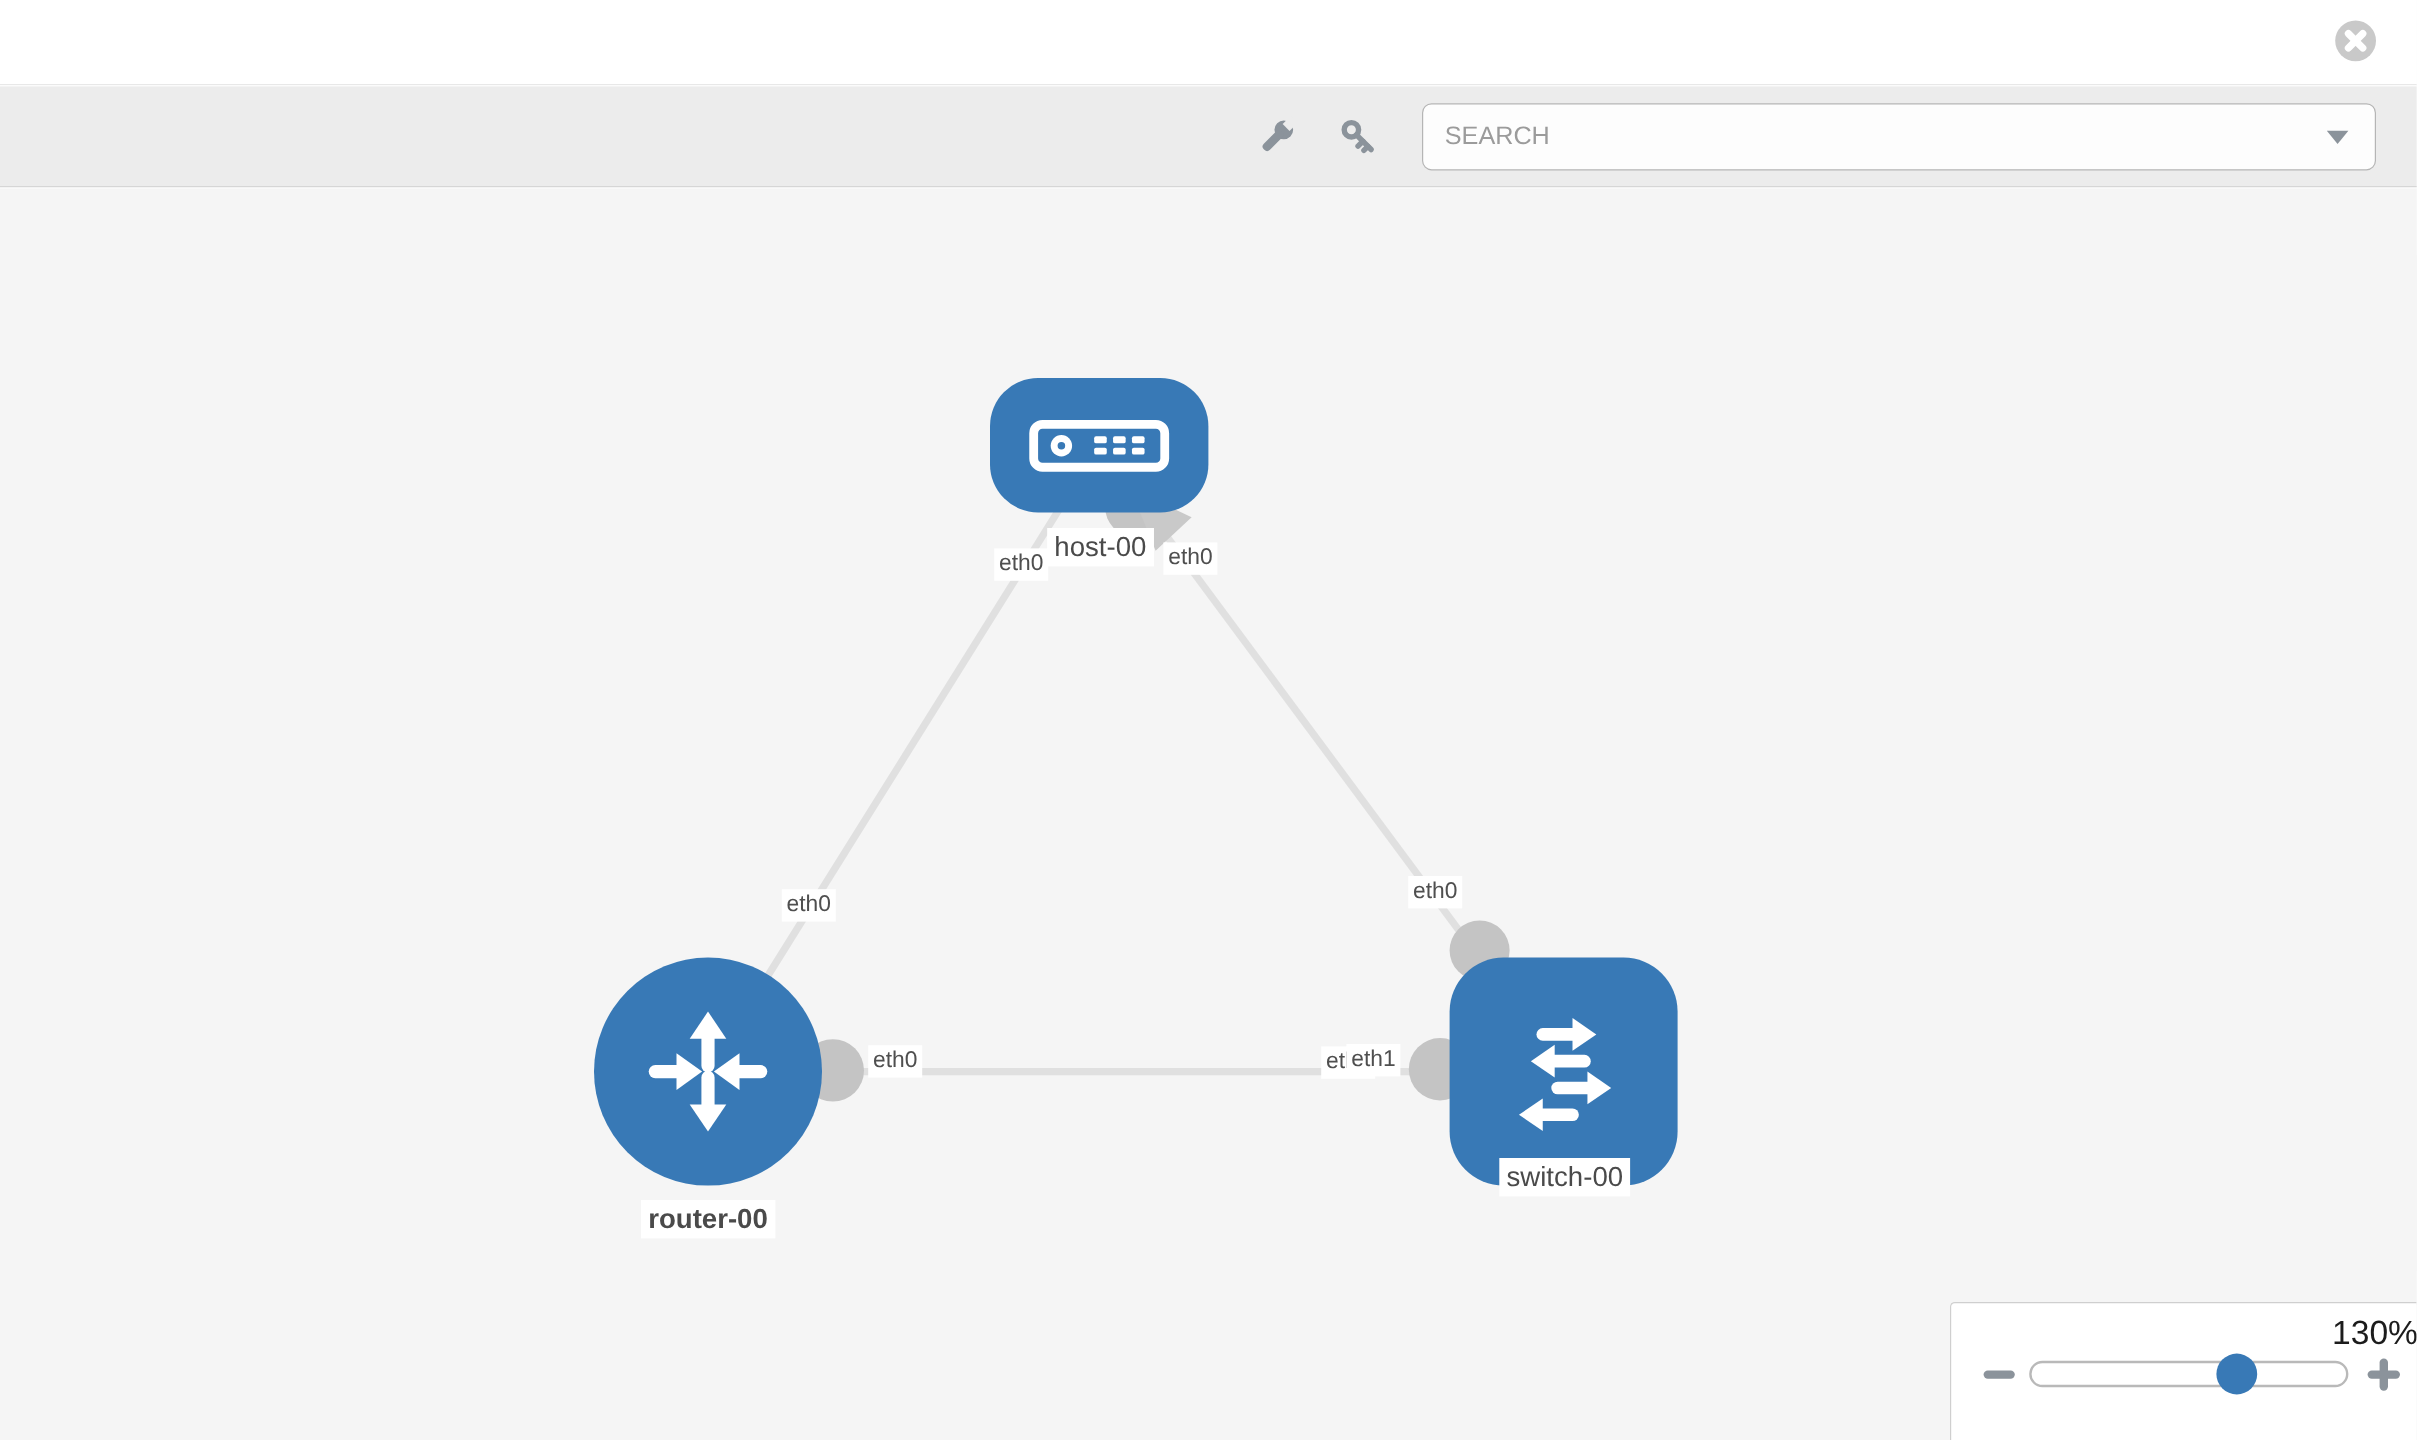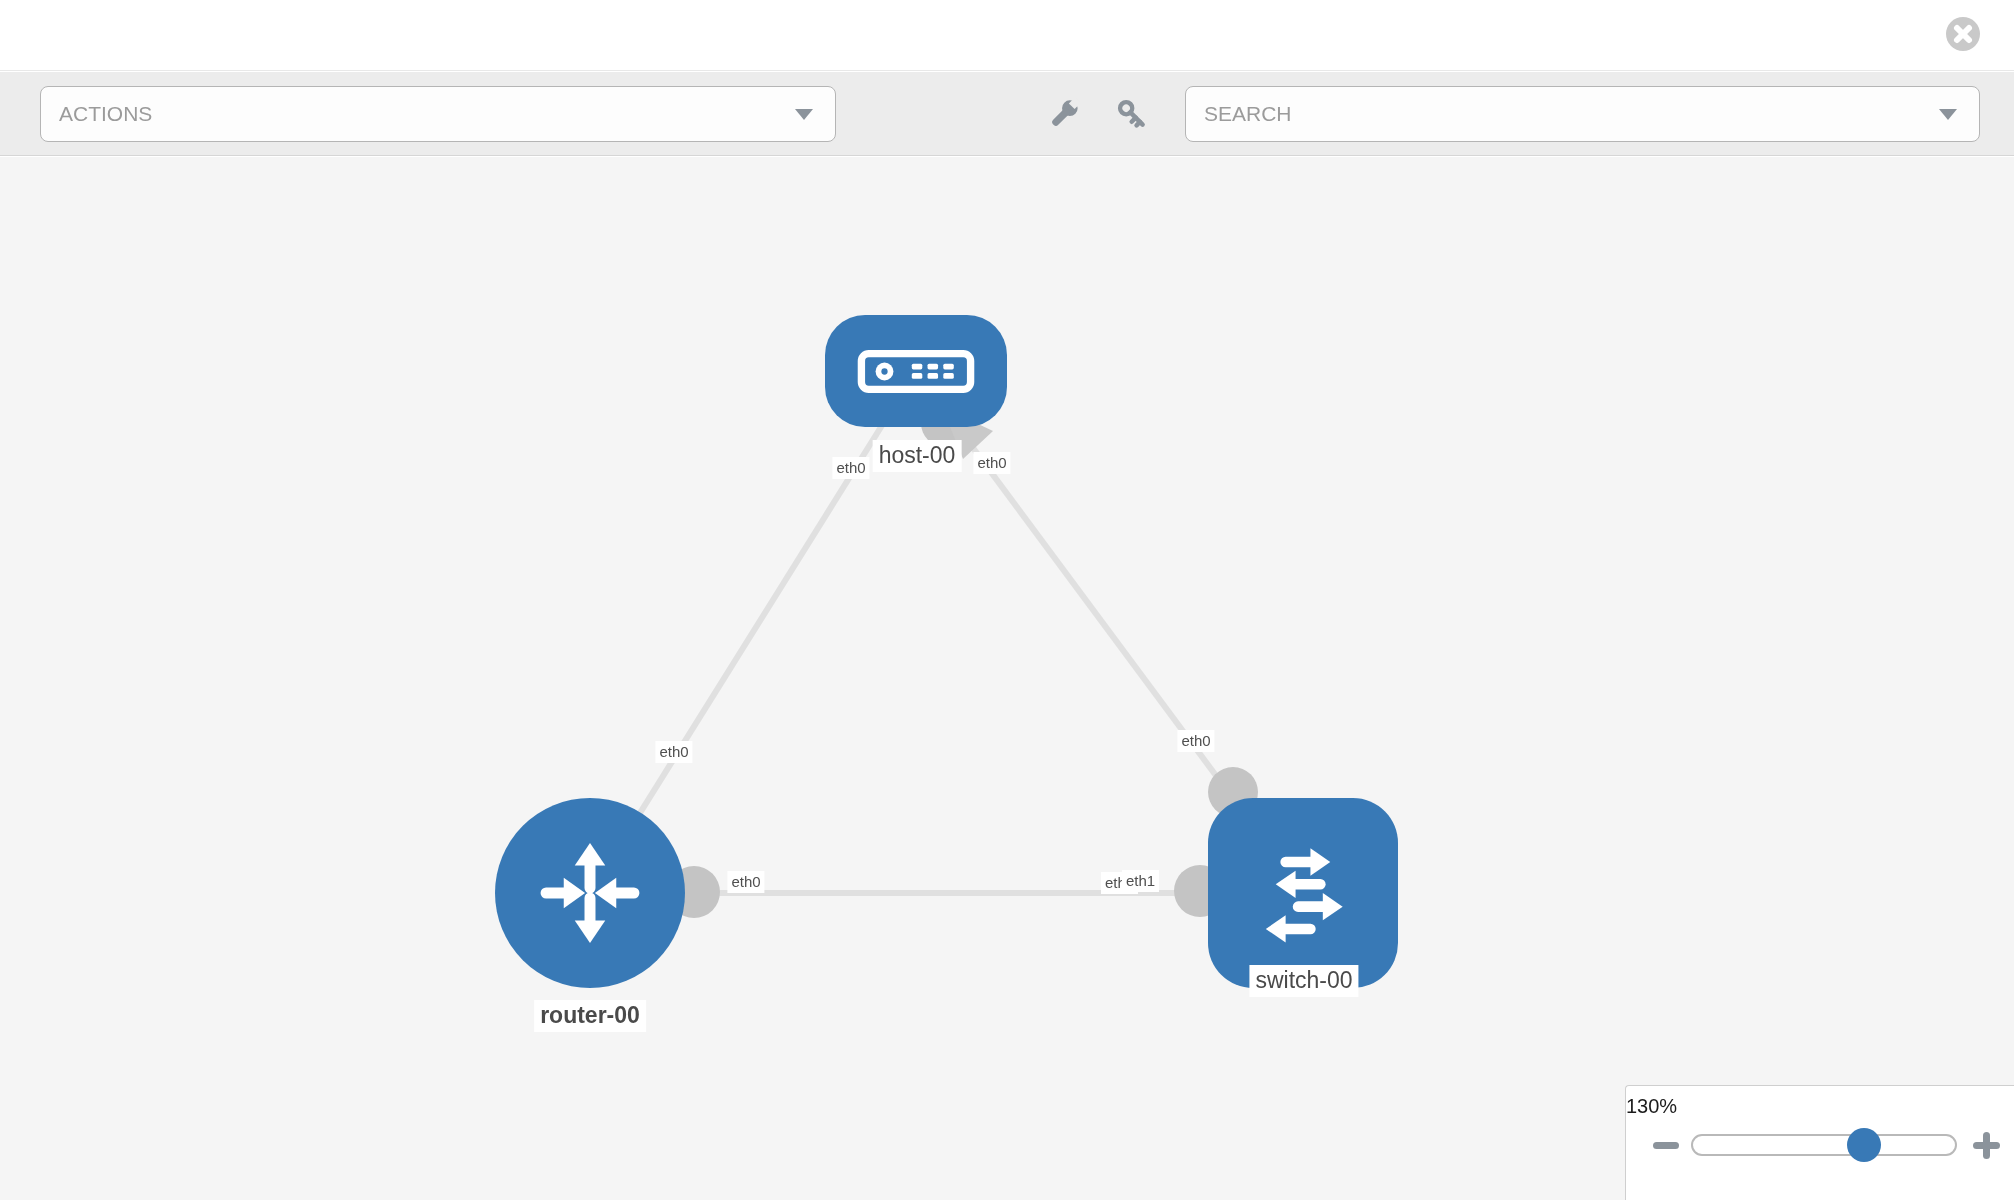--- a/index.html
+++ b/index.html
@@ -60,34 +60,34 @@
   }
   .links-layer { position:absolute; left:0; top:0; }
 
   .node { position:absolute; background:#3879b6; display:flex; align-items:center; justify-content:center; cursor:pointer; }
   .node.host   { left:825px; top:158px; width:182px; height:112px; border-radius:40px; }
   .node.router { left:495px; top:641px; width:190px; height:190px; border-radius:50%; }
   .node.switch { left:1208px; top:641px; width:190px; height:190px; border-radius:45px; }
 
   .chip {
     position:absolute; background:#ffffff; color:#4f4f4f;
-    font-size:15px; padding:2px 4px; white-space:nowrap; line-height:1.2;
+    font-size:19px; padding:2px 4px; white-space:nowrap; line-height:1.2;
   }
   .chip.node-label { font-size:23px; padding:2px 6px; color:#4a4a4a; }
   .centered { transform:translateX(-50%); }
 
   
   .zoom-panel {
     position:absolute; left:1625px; top:928px; width:389px; height:115px;
     background:#ffffff; border-top:1px solid #cfcfcf; border-left:1px solid #cfcfcf;
     border-top-left-radius:4px;
   }
   .zoom-level {
-    position:absolute; left:0; top:9px; width:389px; text-align:left;
-    font-size:20px; color:#1c1c1c;
+    position:absolute; left:0; top:9px; width:389px; text-align:right;
+    font-size:28px; color:#1c1c1c;
   }
   .zoom-minus, .zoom-plus { position:absolute; cursor:pointer; }
   .zoom-minus { left:27px; top:56px; width:26px; height:7px; background:#8b939b; border-radius:3.5px; }
   .zoom-plus  { left:347px; top:46px; width:27px; height:27px; }
   .zoom-plus .h { position:absolute; left:0; top:10px; width:27px; height:7px; background:#8b939b; border-radius:3.5px; }
   .zoom-plus .v { position:absolute; left:10px; top:0; width:7px; height:27px; background:#8b939b; border-radius:3.5px; }
   .zoom-track {
     position:absolute; left:65px; top:48px; width:266px; height:22px;
     background:#ffffff; border:2px solid #b9b9b9; border-radius:12px; cursor:pointer;
   }
@@ -103,24 +103,20 @@
   <div class="close-btn">
     <svg width="34" height="34" viewBox="0 0 34 34">
       <line x1="11" y1="11" x2="23" y2="23" stroke="#ffffff" stroke-width="6" stroke-linecap="round"></line>
       <line x1="23" y1="11" x2="11" y2="23" stroke="#ffffff" stroke-width="6" stroke-linecap="round"></line>
     </svg>
   </div>
 </div>
 
 <div class="toolbar">
 
-  <div class="select-box actions">
-    <span class="select-text">ACTIONS</span>
-    <span class="caret-down"></span>
-  </div>
 
   <div class="tool-icon wrench">
     <svg width="36" height="36" viewBox="0 0 24 24">
       <g transform="rotate(45 12 12)">
         <circle cx="12" cy="6.5" r="5.2" fill="#8b939b"></circle>
         <rect x="9.3" y="-1.5" width="5.4" height="6.2" fill="#ececec"></rect>
         <rect x="9.6" y="8" width="4.8" height="14" rx="2.2" fill="#8b939b"></rect>
       </g>
     </svg>
   </div>

